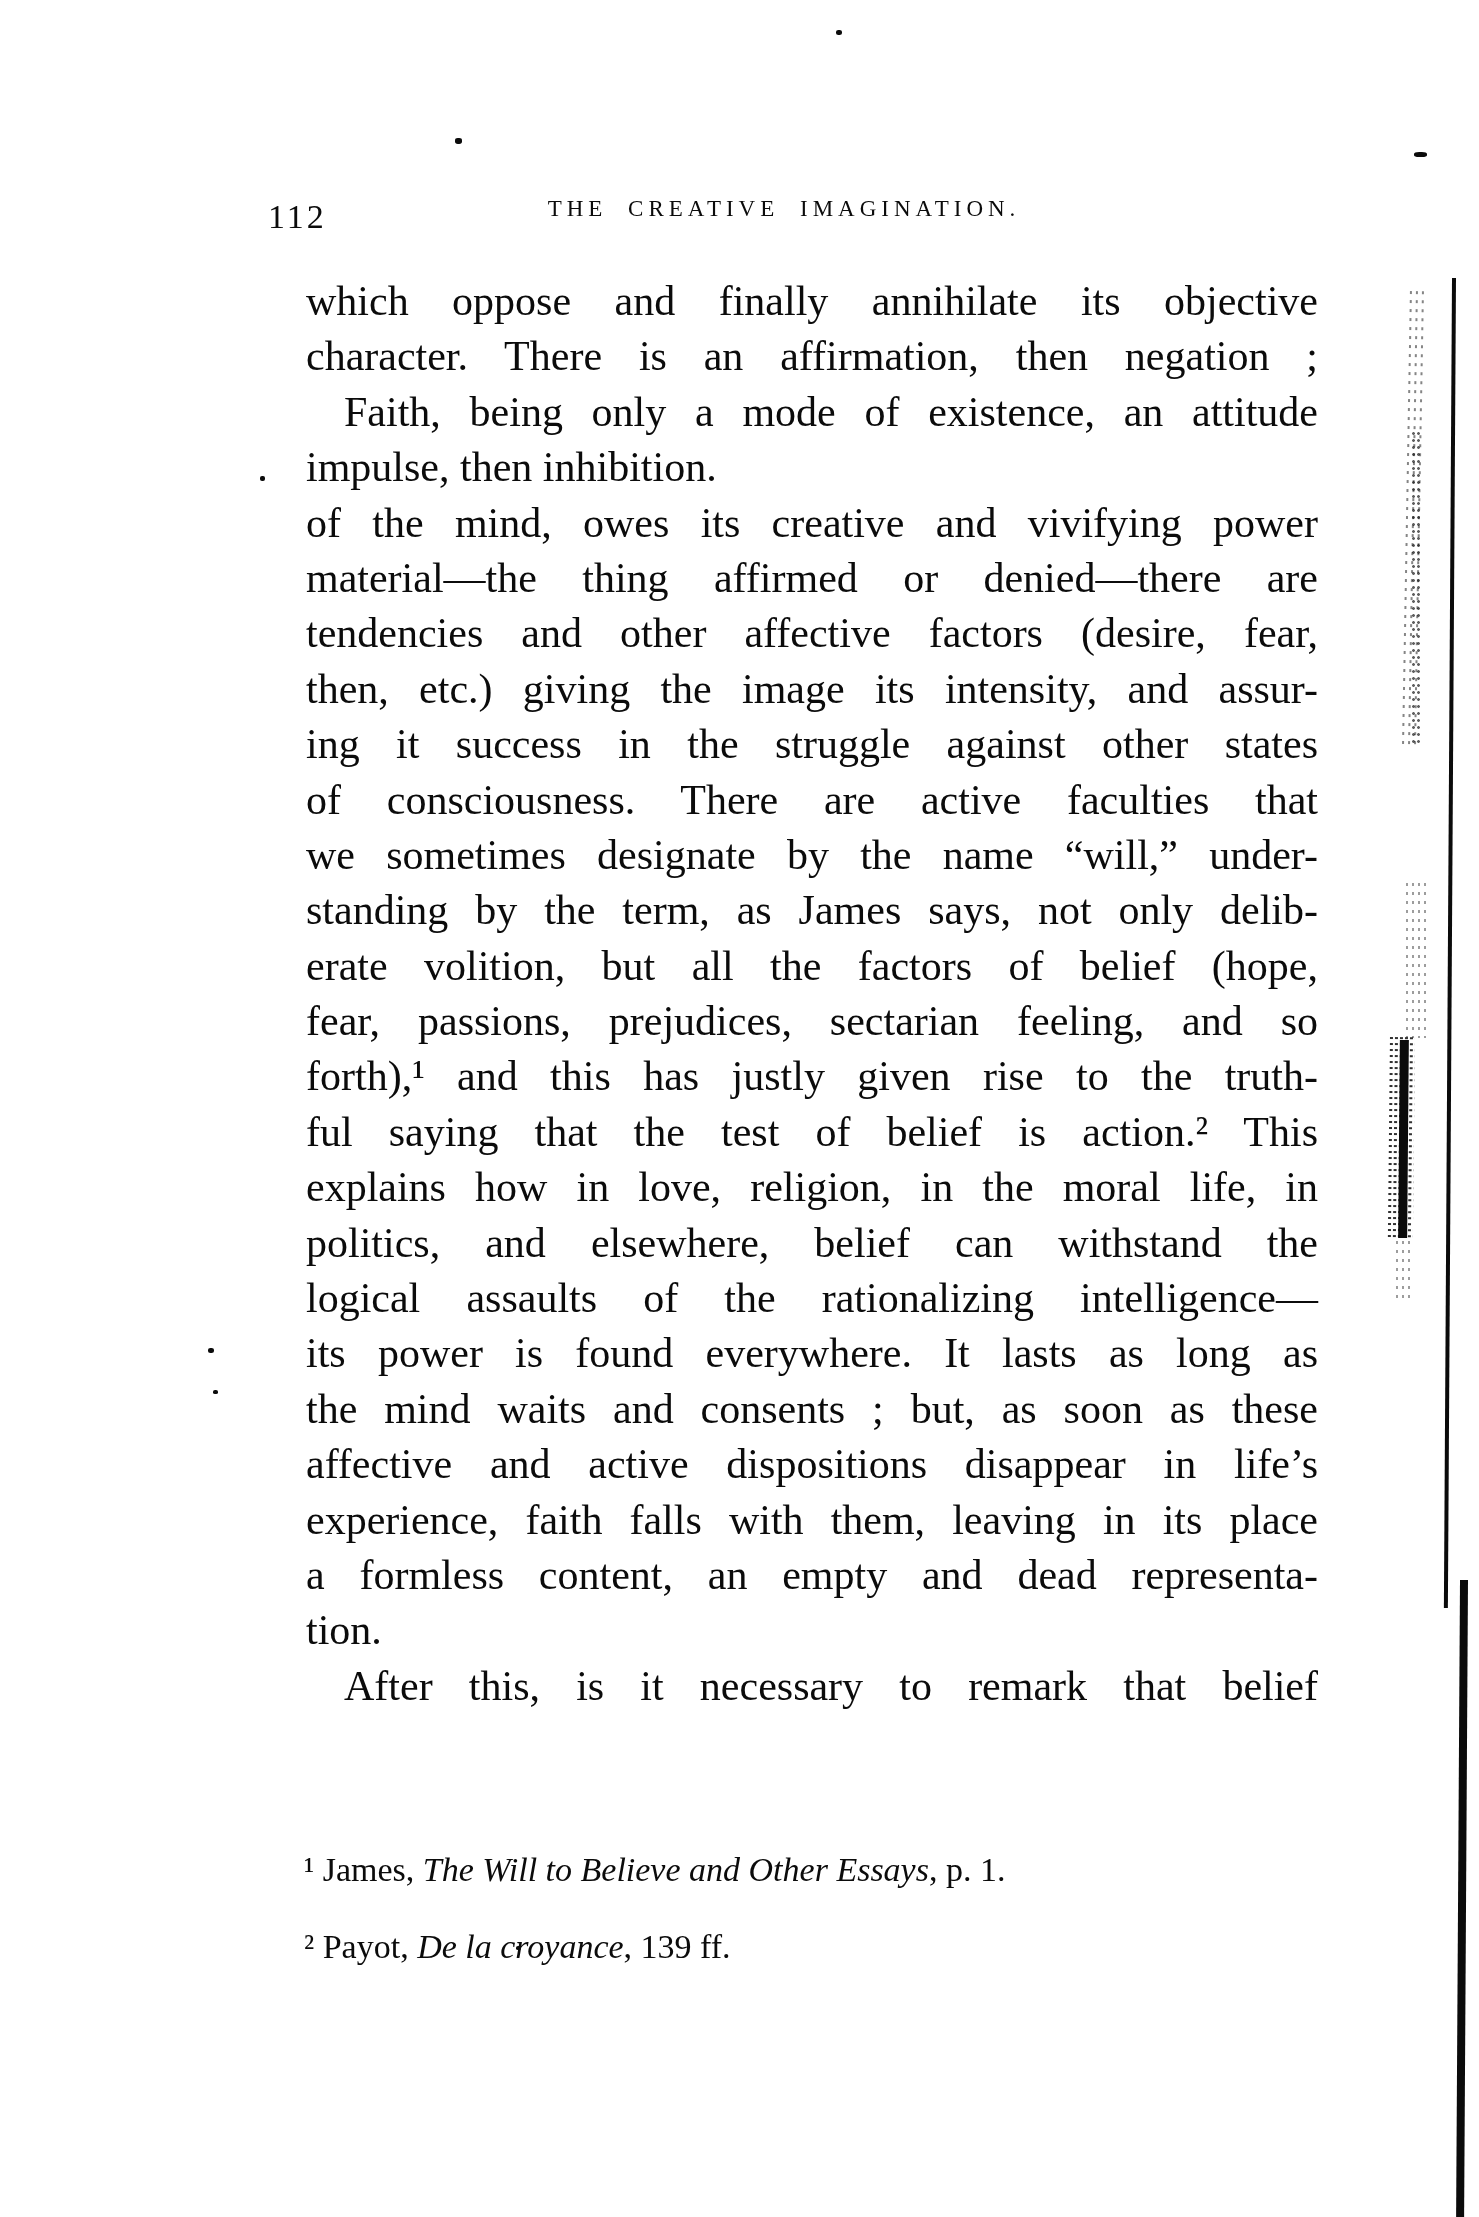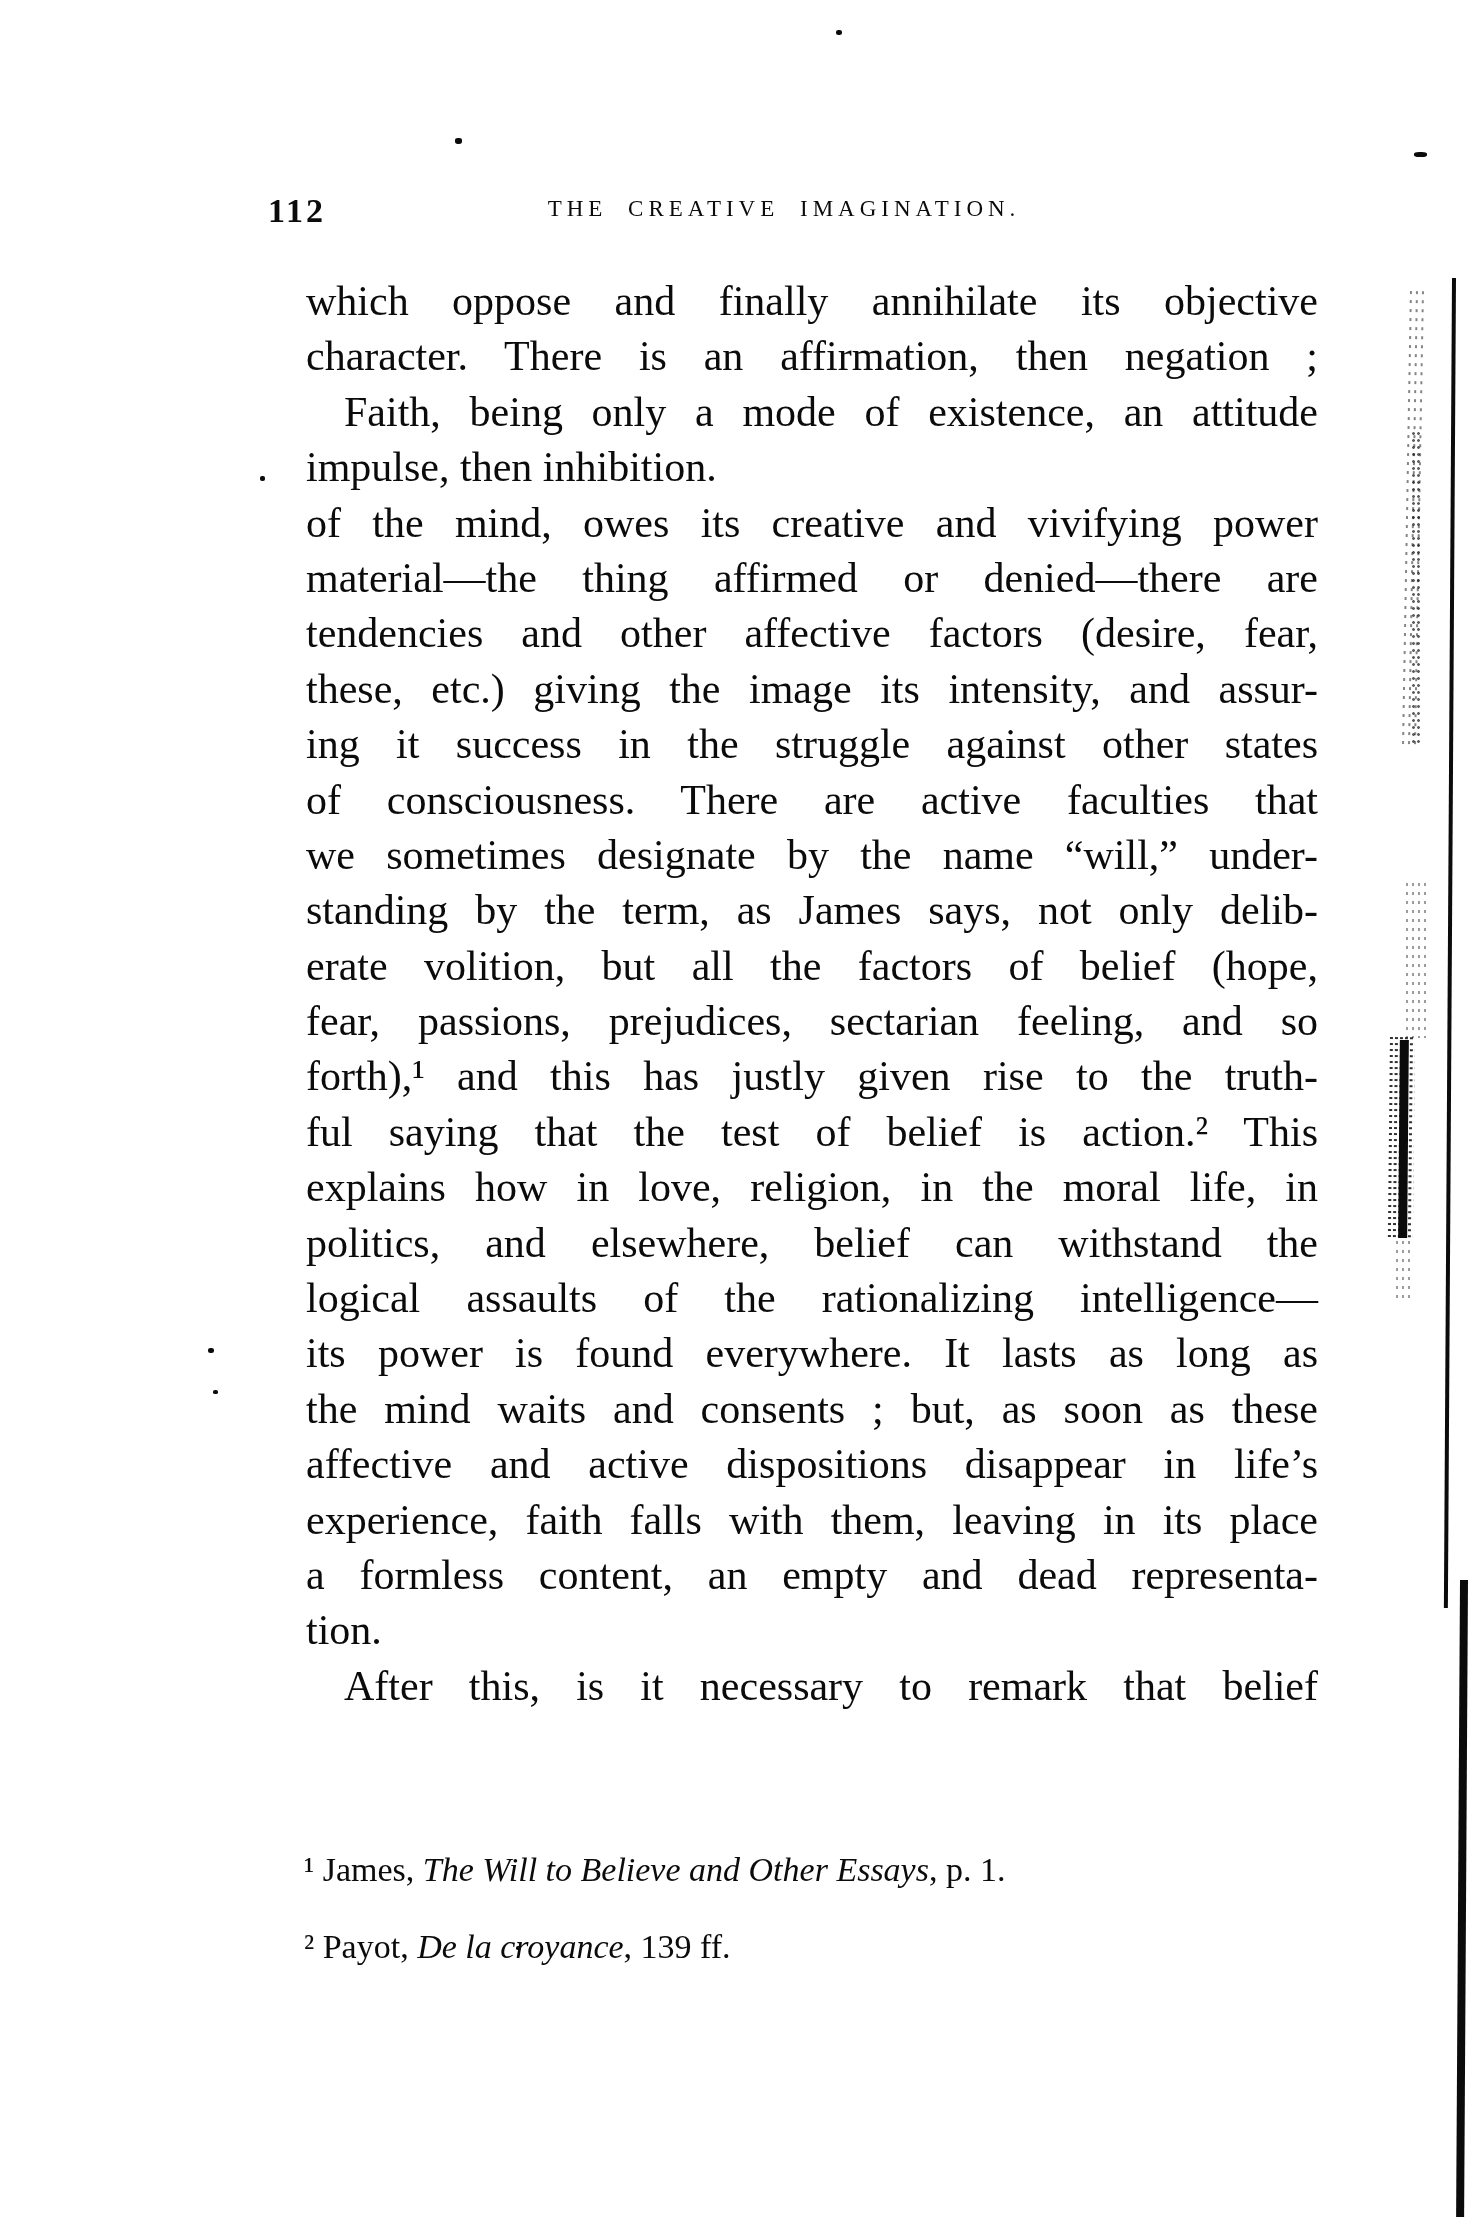--- a/index.html
+++ b/index.html
@@ -6,22 +6,22 @@
   html,body { margin:0; padding:0; background:#888; }
   .page {
     position:relative; width:1479px; height:2217px;
     background:var(--paper); overflow:hidden;
     font-family:"Liberation Serif","DejaVu Serif",serif;
     color:var(--ink);
   }
   
   .header { position:absolute; left:278px; top:192px; width:1012px; height:42px; }
   .pagenum {
-    position:absolute; left:-10px; top:0;
-    font-size:34px; letter-spacing:3px; font-weight:700;
+    position:absolute; left:-10px; top:6px;
+    font-size:34px; letter-spacing:3px; font-weight:400;
   }
   .runhead {
     position:absolute; left:0; right:0; top:4px; text-align:center;
     font-size:23px; letter-spacing:5px; word-spacing:10px;
   }
   
   #body-lines {
     position:absolute; left:278px; top:274px; width:1012px;
     font-size:42px;
     margin-left:28px;
@@ -62,21 +62,21 @@
   </div>
 
   <div id="body-lines">
       <div class="line">which oppose and finally annihilate its objective</div>
       <div class="line">character.  There is an affirmation, then negation ;</div>
       <div class="line indent">Faith, being only a mode of existence, an attitude</div>
       <div class="line no-just">impulse, then inhibition.</div>
       <div class="line">of the mind, owes its creative and vivifying power</div>
       <div class="line">material—the thing affirmed or denied—there are</div>
       <div class="line">tendencies and other affective factors (desire, fear,</div>
-      <div class="line">these, etc.) giving the image its intensity, and assur-</div>
+      <div class="line">then, etc.) giving the image its intensity, and assur-</div>
       <div class="line">ing it success in the struggle against other states</div>
       <div class="line">of consciousness.  There are active faculties that</div>
       <div class="line">we sometimes designate by the name “will,” under-</div>
       <div class="line">standing by the term, as James says, not only delib-</div>
       <div class="line">erate volition, but all the factors of belief (hope,</div>
       <div class="line">fear, passions, prejudices, sectarian feeling, and so</div>
       <div class="line">forth),¹ and this has justly given rise to the truth-</div>
       <div class="line">ful saying that the test of belief is action.²  This</div>
       <div class="line">explains how in love, religion, in the moral life, in</div>
       <div class="line">politics, and elsewhere, belief can withstand the</div>

